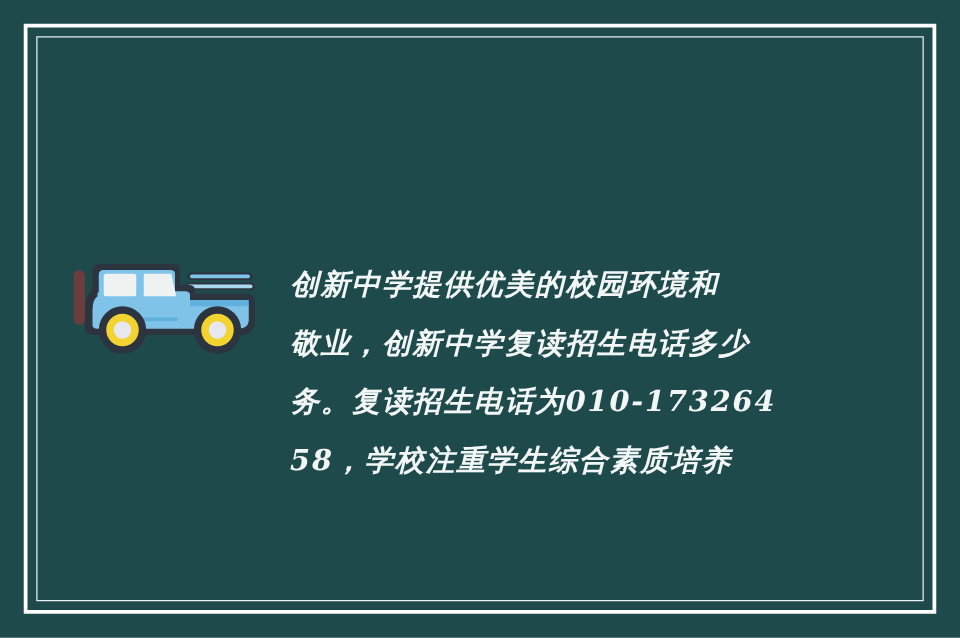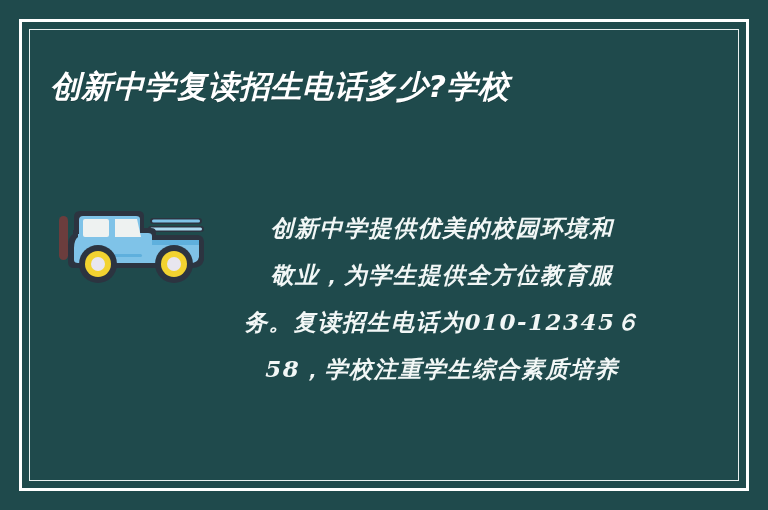--- a/index.html
+++ b/index.html
@@ -81,33 +81,31 @@
   }
   .body-line {
     color: #f2f7f6;
     font-family: "DejaVu Serif", "Liberation Serif", serif;
     font-size: 23px;
     font-style: italic;
     font-weight: 600;
     line-height: 47px;
     letter-spacing: 1.5px;
     white-space: nowrap;
-    text-align: center;
   }
 </style>
 </head>
 <body>
 
 <div id="card">
 
   <div class="frame-outer"></div>
   <div class="frame-inner"></div>
 
   <div id="title">
-    <div class="title-line">创新中学复读招生电话多少?学校</div>
   </div>
 
   <div id="illustration">
     <svg width="160" height="110" viewBox="0 0 160 110" xmlns="http://www.w3.org/2000/svg">
 
       <rect x="7" y="24" width="9" height="44" rx="4.5" fill="#6b3d3d"></rect>
 
       <g>
         <rect x="98" y="26" width="52" height="6" rx="3" fill="#2c3440"></rect>
         <rect x="100" y="27.5" width="48" height="3" rx="1.5" fill="#7fc3e8"></rect>
@@ -136,18 +134,18 @@
       <g>
         <circle cx="122" cy="72" r="19" fill="#2c3440"></circle>
         <circle cx="122" cy="72" r="13" fill="#f2d330"></circle>
         <circle cx="122" cy="72" r="7" fill="#e8e6ef"></circle>
       </g>
     </svg>
   </div>
 
   <div id="body-text">
     <div class="body-line">创新中学提供优美的校园环境和</div>
-    <div class="body-line">敬业，为学生提供全方位教育服</div>
-    <div class="body-line">务。复读招生电话为010-12345６</div>
+    <div class="body-line">敬业，创新中学复读招生电话多少</div>
+    <div class="body-line">务。复读招生电话为010-173264</div>
     <div class="body-line">58，学校注重学生综合素质培养</div>
   </div>
 
 </div>
 
 </body></html>

